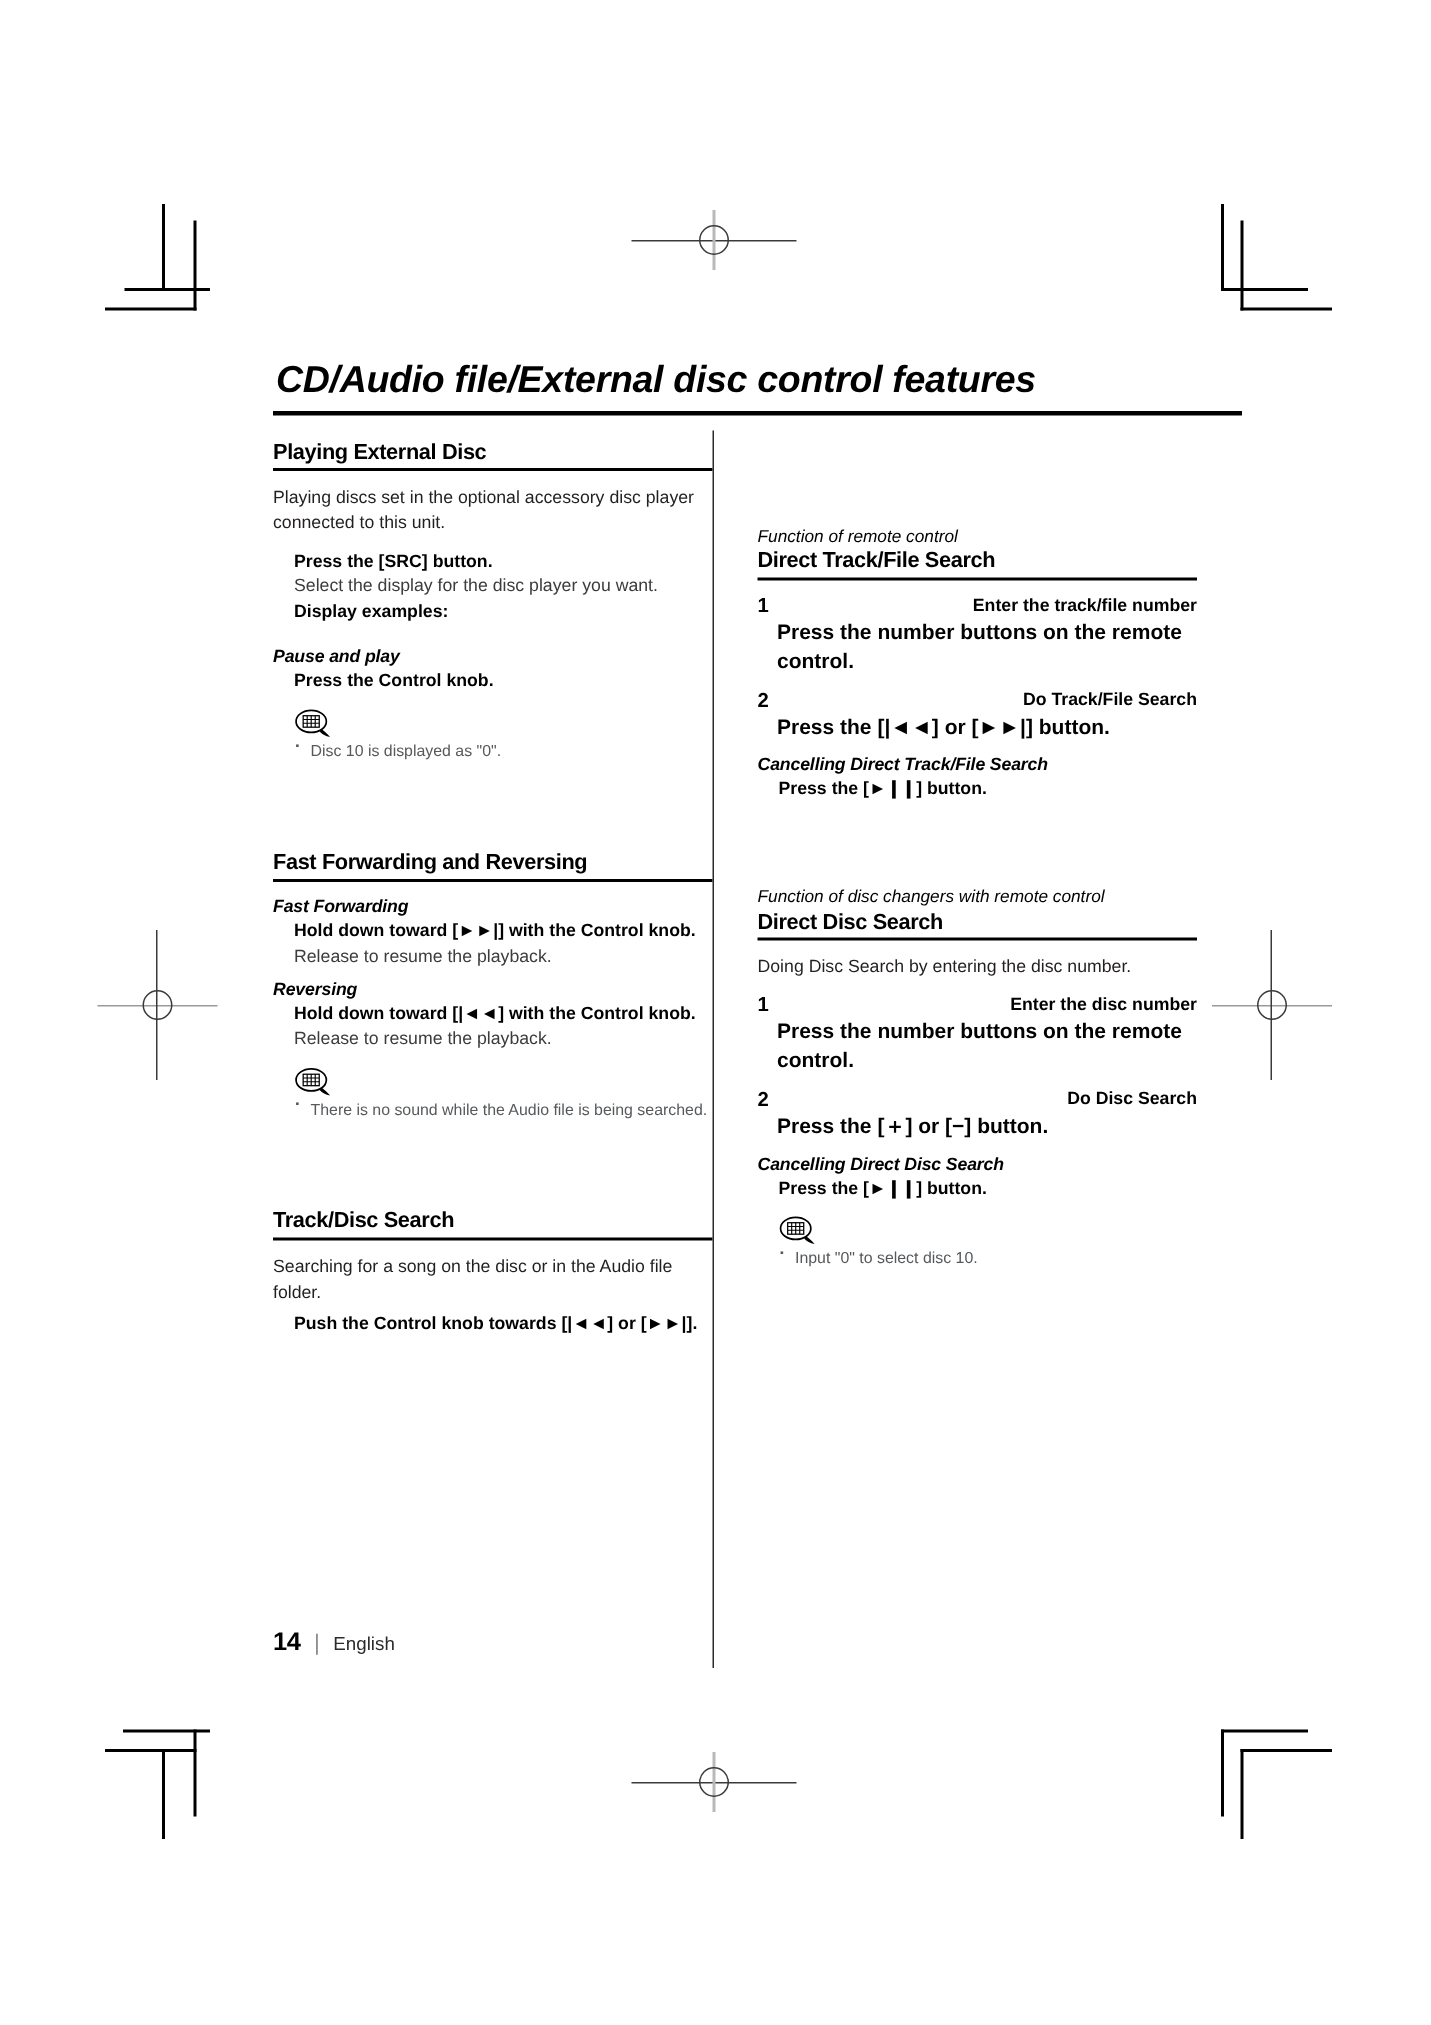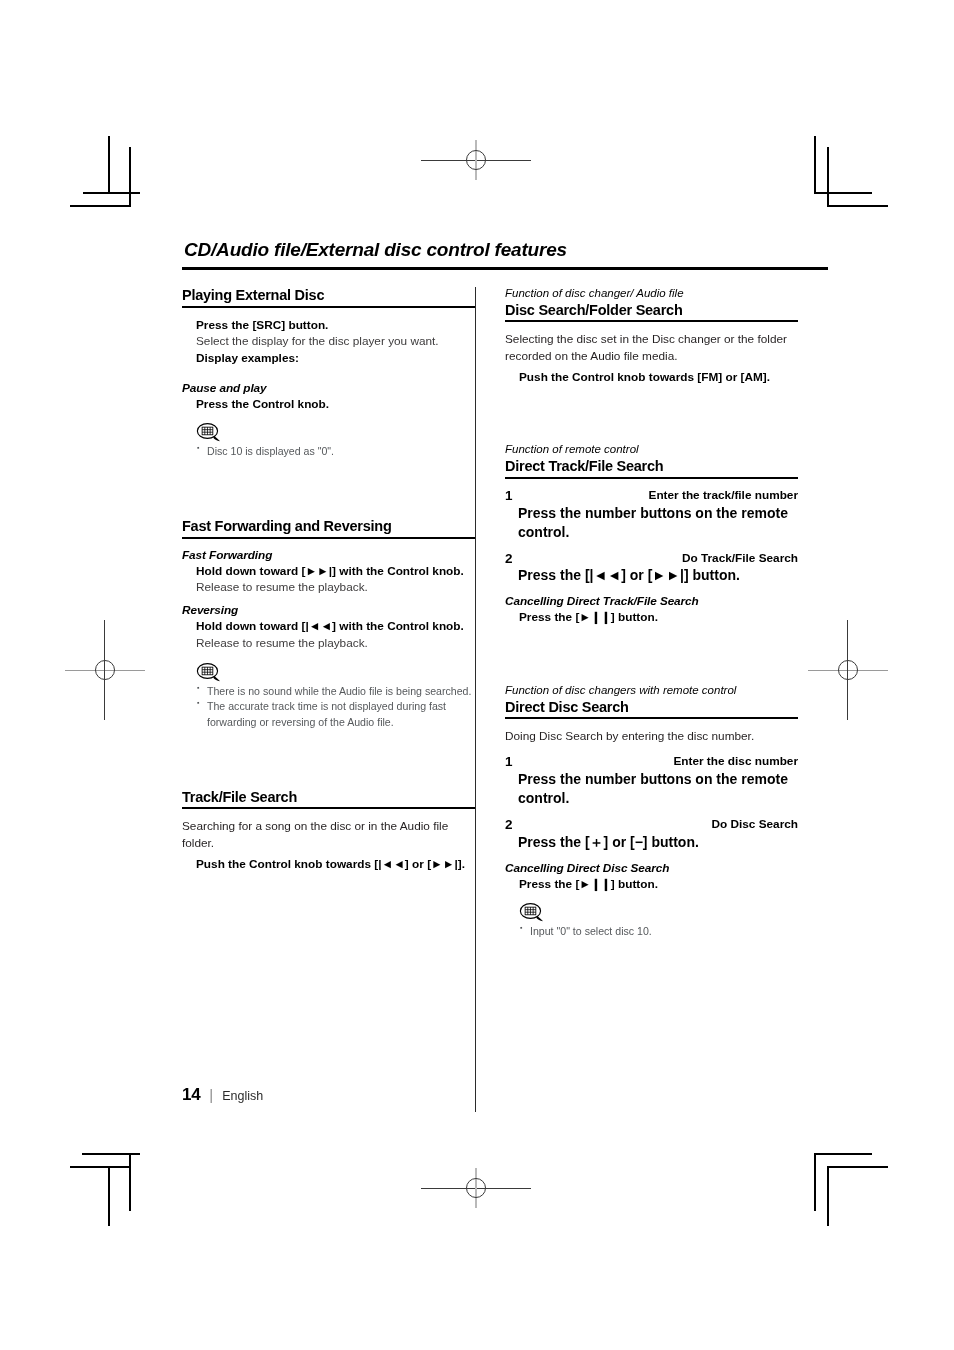--- a/index.html
+++ b/index.html
@@ -19,21 +19,21 @@
   .reg.dark .vl{background:#3a3a3a;width:1px;left:19px;}
   .reg.dark .hl{background:#9a9a9a;}
 
   
   #page{position:absolute;left:0;top:0;width:954px;height:1350px;}
 
   .content{position:absolute;left:182px;top:240px;width:646px;}
 
   
   .page-title{
-    font-size:19px;font-weight:bold;font-style:italic;
+    font-size:25px;font-weight:bold;font-style:italic;
     letter-spacing:-0.2px;line-height:1.1;margin:0;padding:0 0 6px 2px;
   }
   .title-rule{height:3px;background:#000;width:646px;margin-bottom:17px;}
 
   
   .cols{position:relative;display:flex;gap:16px;}
   .col{width:293px;}
   .col.left{padding-right:0;}
   .col.right{margin-left:14px;}
   .col-divider{
@@ -155,20 +155,21 @@
     <h1 class="page-title">CD/Audio file/External disc control features</h1>
     <div class="title-rule"></div>
 
     <div class="cols">
 
       <div class="col left">
 
         <section>
           <h2 class="sec">Playing External Disc</h2>
           <div class="sec-rule"></div>
+          <p class="body">Playing discs set in the optional accessory disc player connected to this unit.</p>
           <p class="instr">Press the [SRC] button.</p>
           <p class="sub-note">Select the display for the disc player you want.</p>
           <p class="lbl-bold">Display examples:</p>
 
 
           <div class="spacer-sm"></div>
 
           <div>
             <h3 class="sub">Pause and play</h3>
             <p class="instr">Press the Control knob.</p>
@@ -217,44 +218,36 @@
               <path d="M24 18 C27 20.5 29.5 22.5 31.5 25 C27.5 24.5 24.5 22.5 22.5 20.5 Z" fill="#000"></path>
               <rect x="8" y="6.5" width="14" height="10" fill="none" stroke="#000" stroke-width="1.1"></rect>
               <line x1="8" y1="9.8" x2="22" y2="9.8" stroke="#000" stroke-width="1"></line>
               <line x1="8" y1="13.1" x2="22" y2="13.1" stroke="#000" stroke-width="1"></line>
               <line x1="11.5" y1="6.5" x2="11.5" y2="16.5" stroke="#000" stroke-width="1"></line>
               <line x1="15" y1="6.5" x2="15" y2="16.5" stroke="#000" stroke-width="1"></line>
               <line x1="18.5" y1="6.5" x2="18.5" y2="16.5" stroke="#000" stroke-width="1"></line>
             </svg>
             <ul>
               <li>There is no sound while the Audio file is being searched.</li>
-              <li>The accurate track time is not displayed during fast forwarding or reversing of the Audio file.</li>
             </ul>
           </div>
         </section>
 
         <div class="spacer-xl"></div>
 
         <section>
-          <h2 class="sec">Track/File Search</h2>
+          <h2 class="sec">Track/Disc Search</h2>
           <div class="sec-rule"></div>
           <p class="body tight">Searching for a song on the disc or in the Audio file folder.</p>
           <p class="instr">Push the Control knob towards [|◄◄] or [►►|].</p>
         </section>
       </div>
 
       <div class="col right">
 
-        <section>
-          <p class="kicker">Function of disc changer/ Audio file</p>
-          <h2 class="sec">Disc Search/Folder Search</h2>
-          <div class="sec-rule"></div>
-          <p class="body tight">Selecting the disc set in the Disc changer or the folder recorded on the Audio file media.</p>
-          <p class="instr">Push the Control knob towards [FM] or [AM].</p>
-        </section>
 
         <div class="spacer-xl"></div>
 
         <section>
           <p class="kicker">Function of remote control</p>
           <h2 class="sec">Direct Track/File Search</h2>
           <div class="sec-rule"></div>
 
           <div class="step">
             <div class="step-num">1</div>

